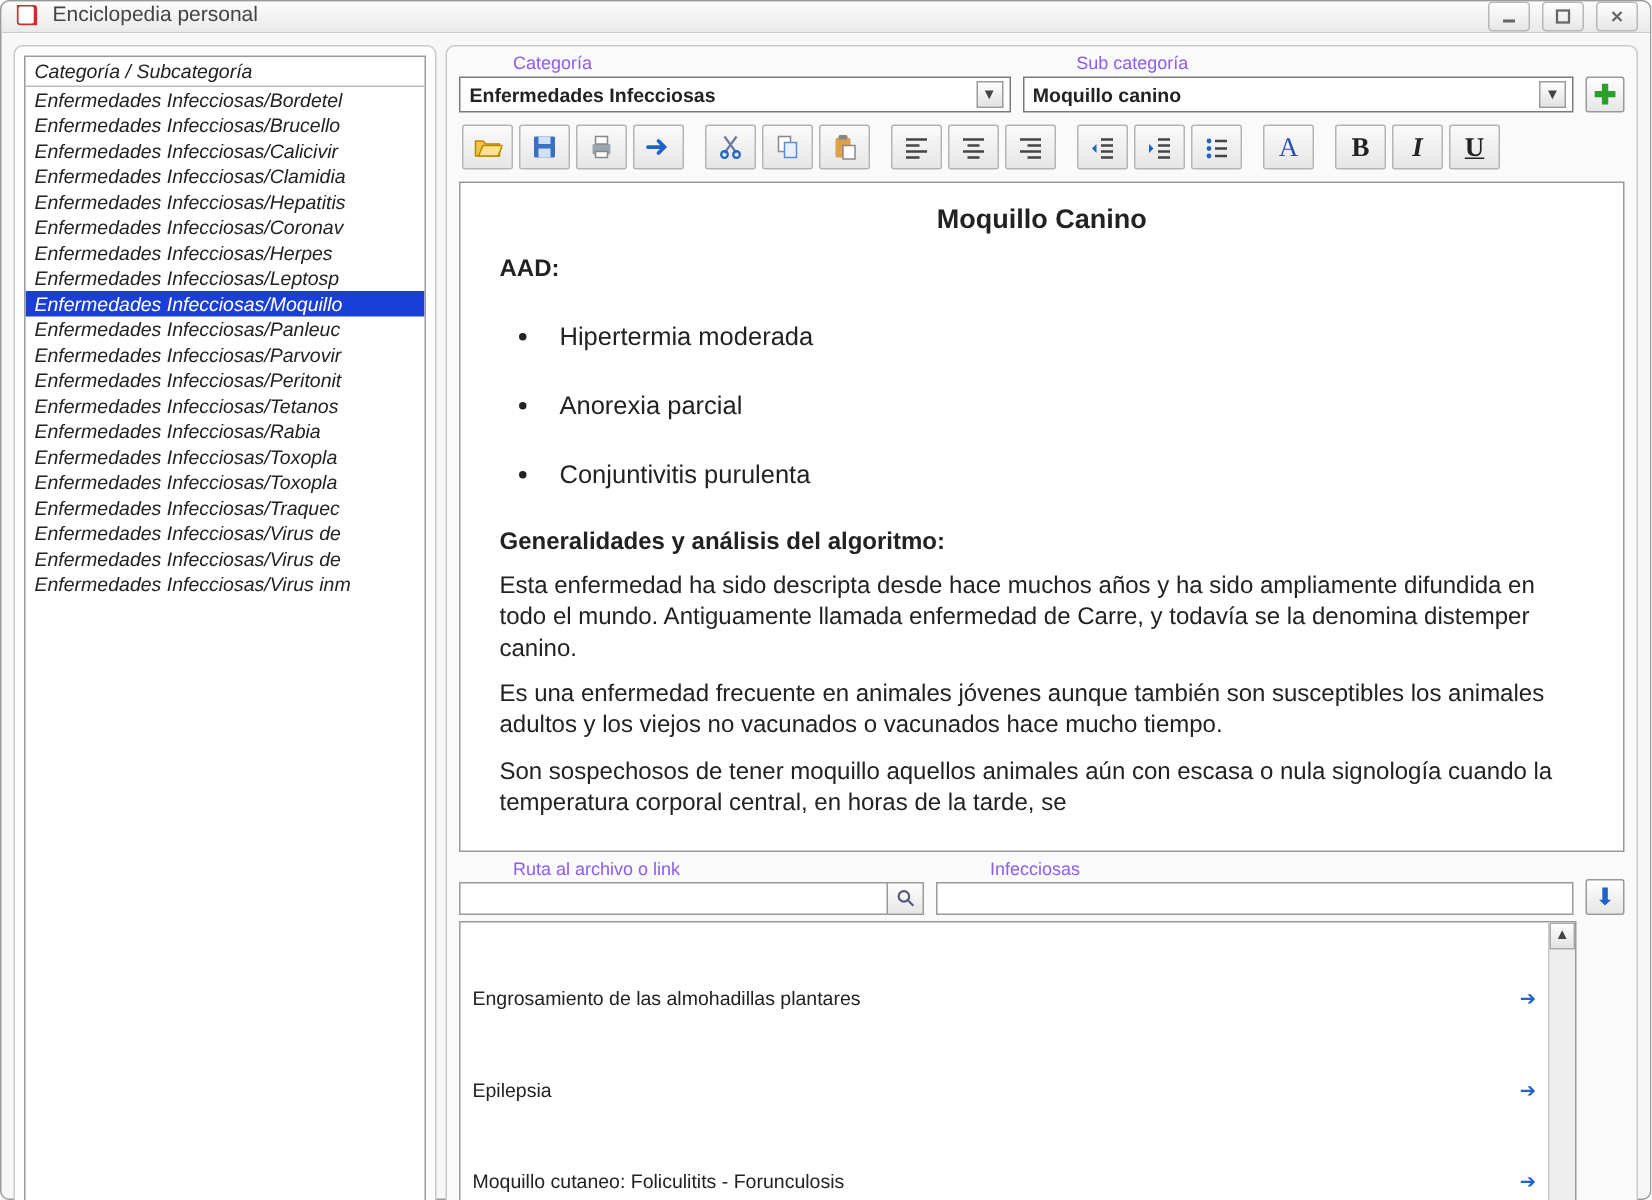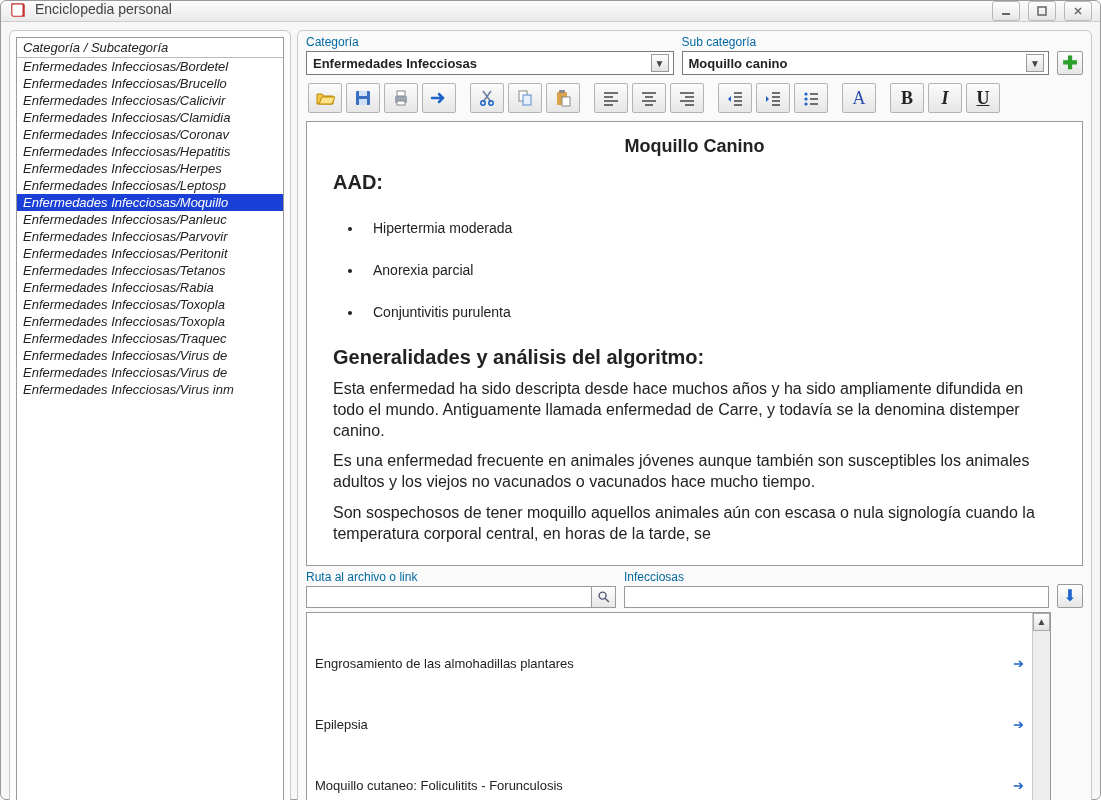--- a/index.html
+++ b/index.html
@@ -84,21 +84,21 @@
     border:1px solid #c9c9c9;
     border-radius:6px;
     background:#fafafa;
     padding:4px 8px 6px 8px;
     gap:4px;
   }
   .cat-row { display:flex; align-items:flex-end; gap:8px; }
   .cat-group { display:flex; flex-direction:column; }
   .cat-group.c1 { flex:1; }
   .cat-group.c2 { flex:1; }
-  .cat-label { font-size:12px; color:#0369a1; margin-bottom:2px; }
+  .cat-label { font-size:12px; color:#8b5cf6; margin-bottom:2px;margin-left:36px; }
   .combo {
     height:24px;
     border:1px solid #7a7a7a;
     background:#fff;
     display:flex;
     align-items:center;
     padding:0 4px 0 6px;
     font-weight:bold;
     font-size:13px;
     justify-content:space-between;
@@ -140,23 +140,23 @@
     flex:1;
     border:1px solid #9a9a9a;
     background:#fff;
     overflow-y:scroll;
     padding:10px 26px 10px 26px;
     font-family:Arial,sans-serif;
     color:#222;
     position:relative;
   }
   .editor h2 { text-align:center; font-size:18px; margin:4px 0 14px 0; font-weight:bold; }
-  .editor .lbl { font-weight:bold; font-size:20px; }
+  .editor .lbl { font-weight:bold; font-size:16px; }
   .editor ul { margin:14px 0 18px 30px; padding:0; }
-  .editor ul li { font-size:14px; margin:26px 0; padding-left:10px; }
+  .editor ul li { font-size:17px; margin:26px 0; padding-left:10px; }
   .editor p { font-size:16px; line-height:1.3; margin:10px 0; }
   .bottom {
     display:flex; flex-direction:column; gap:4px;
   }
   .link-row { display:flex; align-items:flex-end; gap:8px; }
   .lr-group { display:flex; flex-direction:column; }
   .lr-group.g1 { width:310px; }
   .lr-group.g2 { flex:1; }
   .txt {
     height:22px; border:1px solid #9a9a9a; background:#fff;
@@ -238,22 +238,22 @@
   <div class="client">
 
     <div class="left-panel">
       <div class="tree">
         <div class="hdr">Categoría / Subcategoría</div>
         <div id="tree-body">
             <div class="row">Enfermedades Infecciosas/Bordetel</div>
             <div class="row">Enfermedades Infecciosas/Brucello</div>
             <div class="row">Enfermedades Infecciosas/Calicivir</div>
             <div class="row">Enfermedades Infecciosas/Clamidia</div>
+            <div class="row">Enfermedades Infecciosas/Hepatitis</div>
             <div class="row">Enfermedades Infecciosas/Coronav</div>
-            <div class="row">Enfermedades Infecciosas/Hepatitis</div>
             <div class="row">Enfermedades Infecciosas/Herpes</div>
             <div class="row">Enfermedades Infecciosas/Leptosp</div>
             <div class="row sel">Enfermedades Infecciosas/Moquillo</div>
             <div class="row">Enfermedades Infecciosas/Panleuc</div>
             <div class="row">Enfermedades Infecciosas/Parvovir</div>
             <div class="row">Enfermedades Infecciosas/Peritonit</div>
             <div class="row">Enfermedades Infecciosas/Tetanos</div>
             <div class="row">Enfermedades Infecciosas/Rabia</div>
             <div class="row">Enfermedades Infecciosas/Toxopla</div>
             <div class="row">Enfermedades Infecciosas/Toxopla</div>

